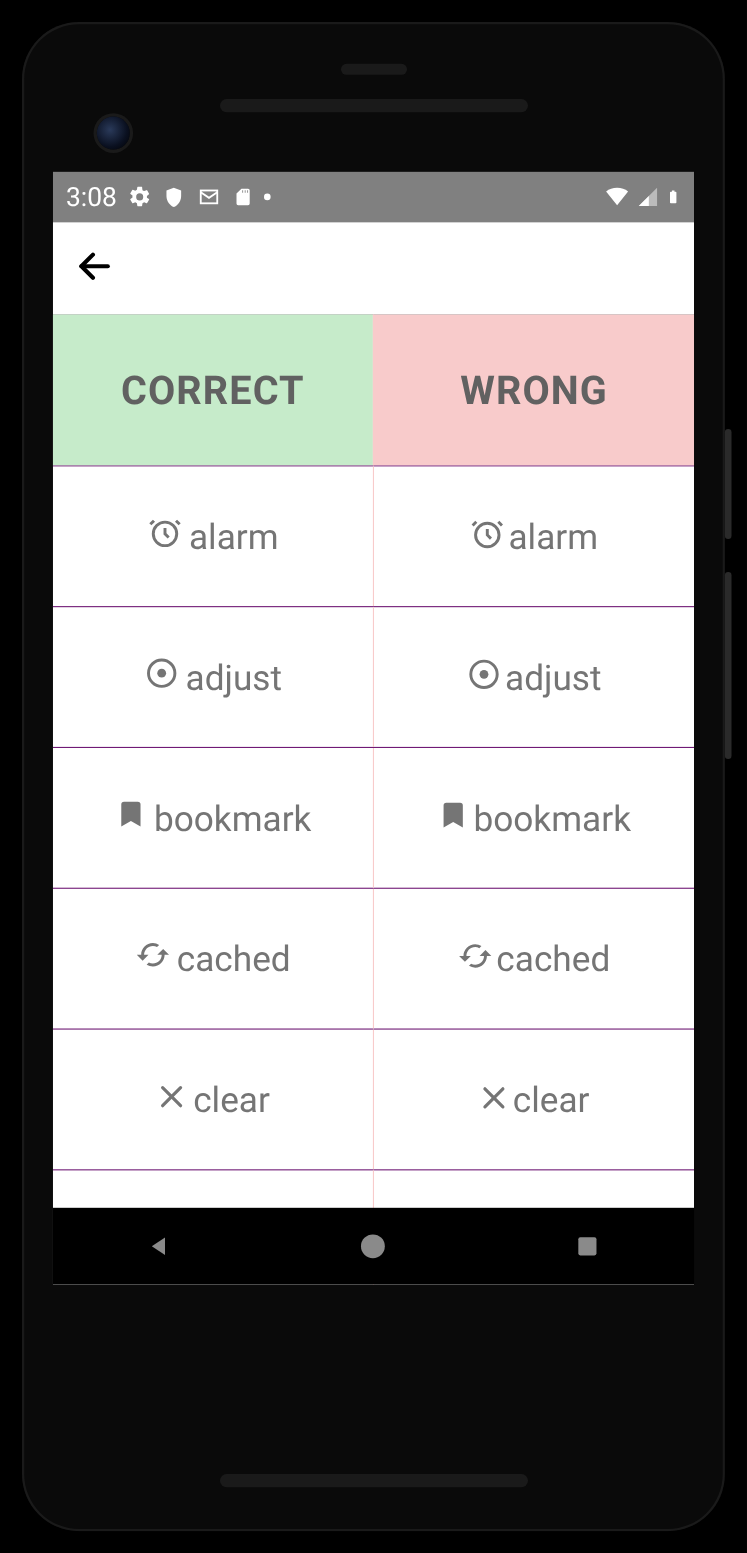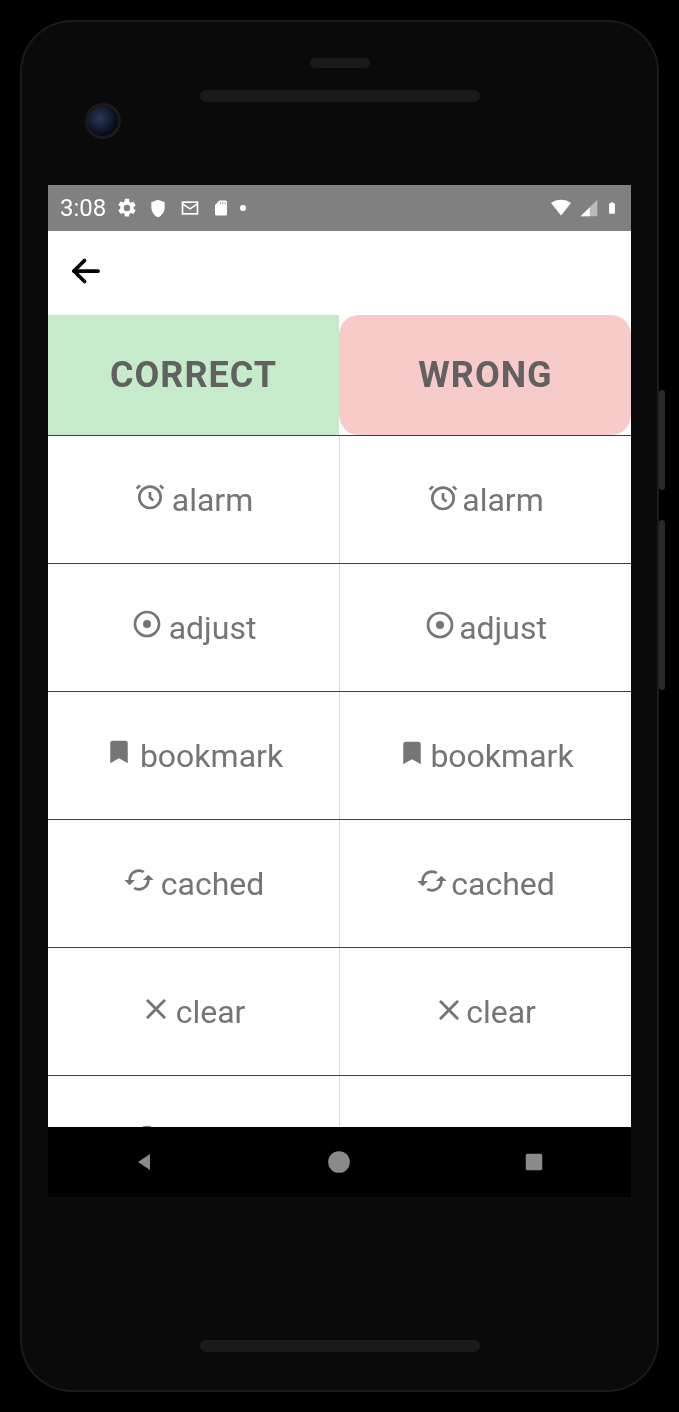--- a/index.html
+++ b/index.html
@@ -27,21 +27,21 @@
     position:absolute; left:50%; top:38px; transform:translateX(-50%);
     width:60px; height:10px; background:#1a1a1a; border-radius:5px;
   }
   .camera {
     position:absolute; left:68px; top:86px;
     width:30px; height:30px; border-radius:50%;
     background: radial-gradient(circle at 40% 40%, #2a3a5a 0%, #0a1020 60%, #000 100%);
     box-shadow: 0 0 0 3px #1a1a1a;
   }
   .screen {
-    position:absolute; left:28px; top:165px;
+    position:absolute; left:28px; top:136px;
     width:583px; height:1012px;
     background:#000;
     overflow:hidden;
   }
   
   .statusbar {
     height:46px; background:#808080; color:#fff;
     display:flex; align-items:center; padding:0 12px;
     font-size:24px; font-weight:400;
   }
@@ -51,25 +51,25 @@
   .dot { width:6px; height:6px; border-radius:50%; background:#fff; }
   
   .appbar {
     height:84px; background:#fff;
     display:flex; align-items:center; padding:0 20px;
   }
   
   .content { background:#fff; }
   .hdrrow { display:flex; }
   .hdrcell {
-    flex:1; height:120px; display:flex; align-items:center; justify-content:center;
+    flex:1; height:137px; display:flex; align-items:center; justify-content:center;
     font-size:36px; font-weight:700; color:#616161; letter-spacing:1px;
   }
   .hdrcell.correct { background:#c6ebca; }
-  .hdrcell.wrong { background:#f8cbcb; border-left:1px solid #f8cbcb;border-radius:20px; }
+  .hdrcell.wrong { background:#f8cbcb; border-left:1px solid #f8cbcb; }
   .row { display:flex; border-top:1px solid #701a75; }
   .cell {
     flex:1; height:127px; display:flex; align-items:center; justify-content:center;
     color:#757575; font-size:32px;
   }
   .cell + .cell { border-left:1px solid #f8cbcb; }
   .cell svg { margin-right:6px; }
   .cell.wrong svg { margin-right:3px; position:relative; top:1px; }
   
   .navbar {

